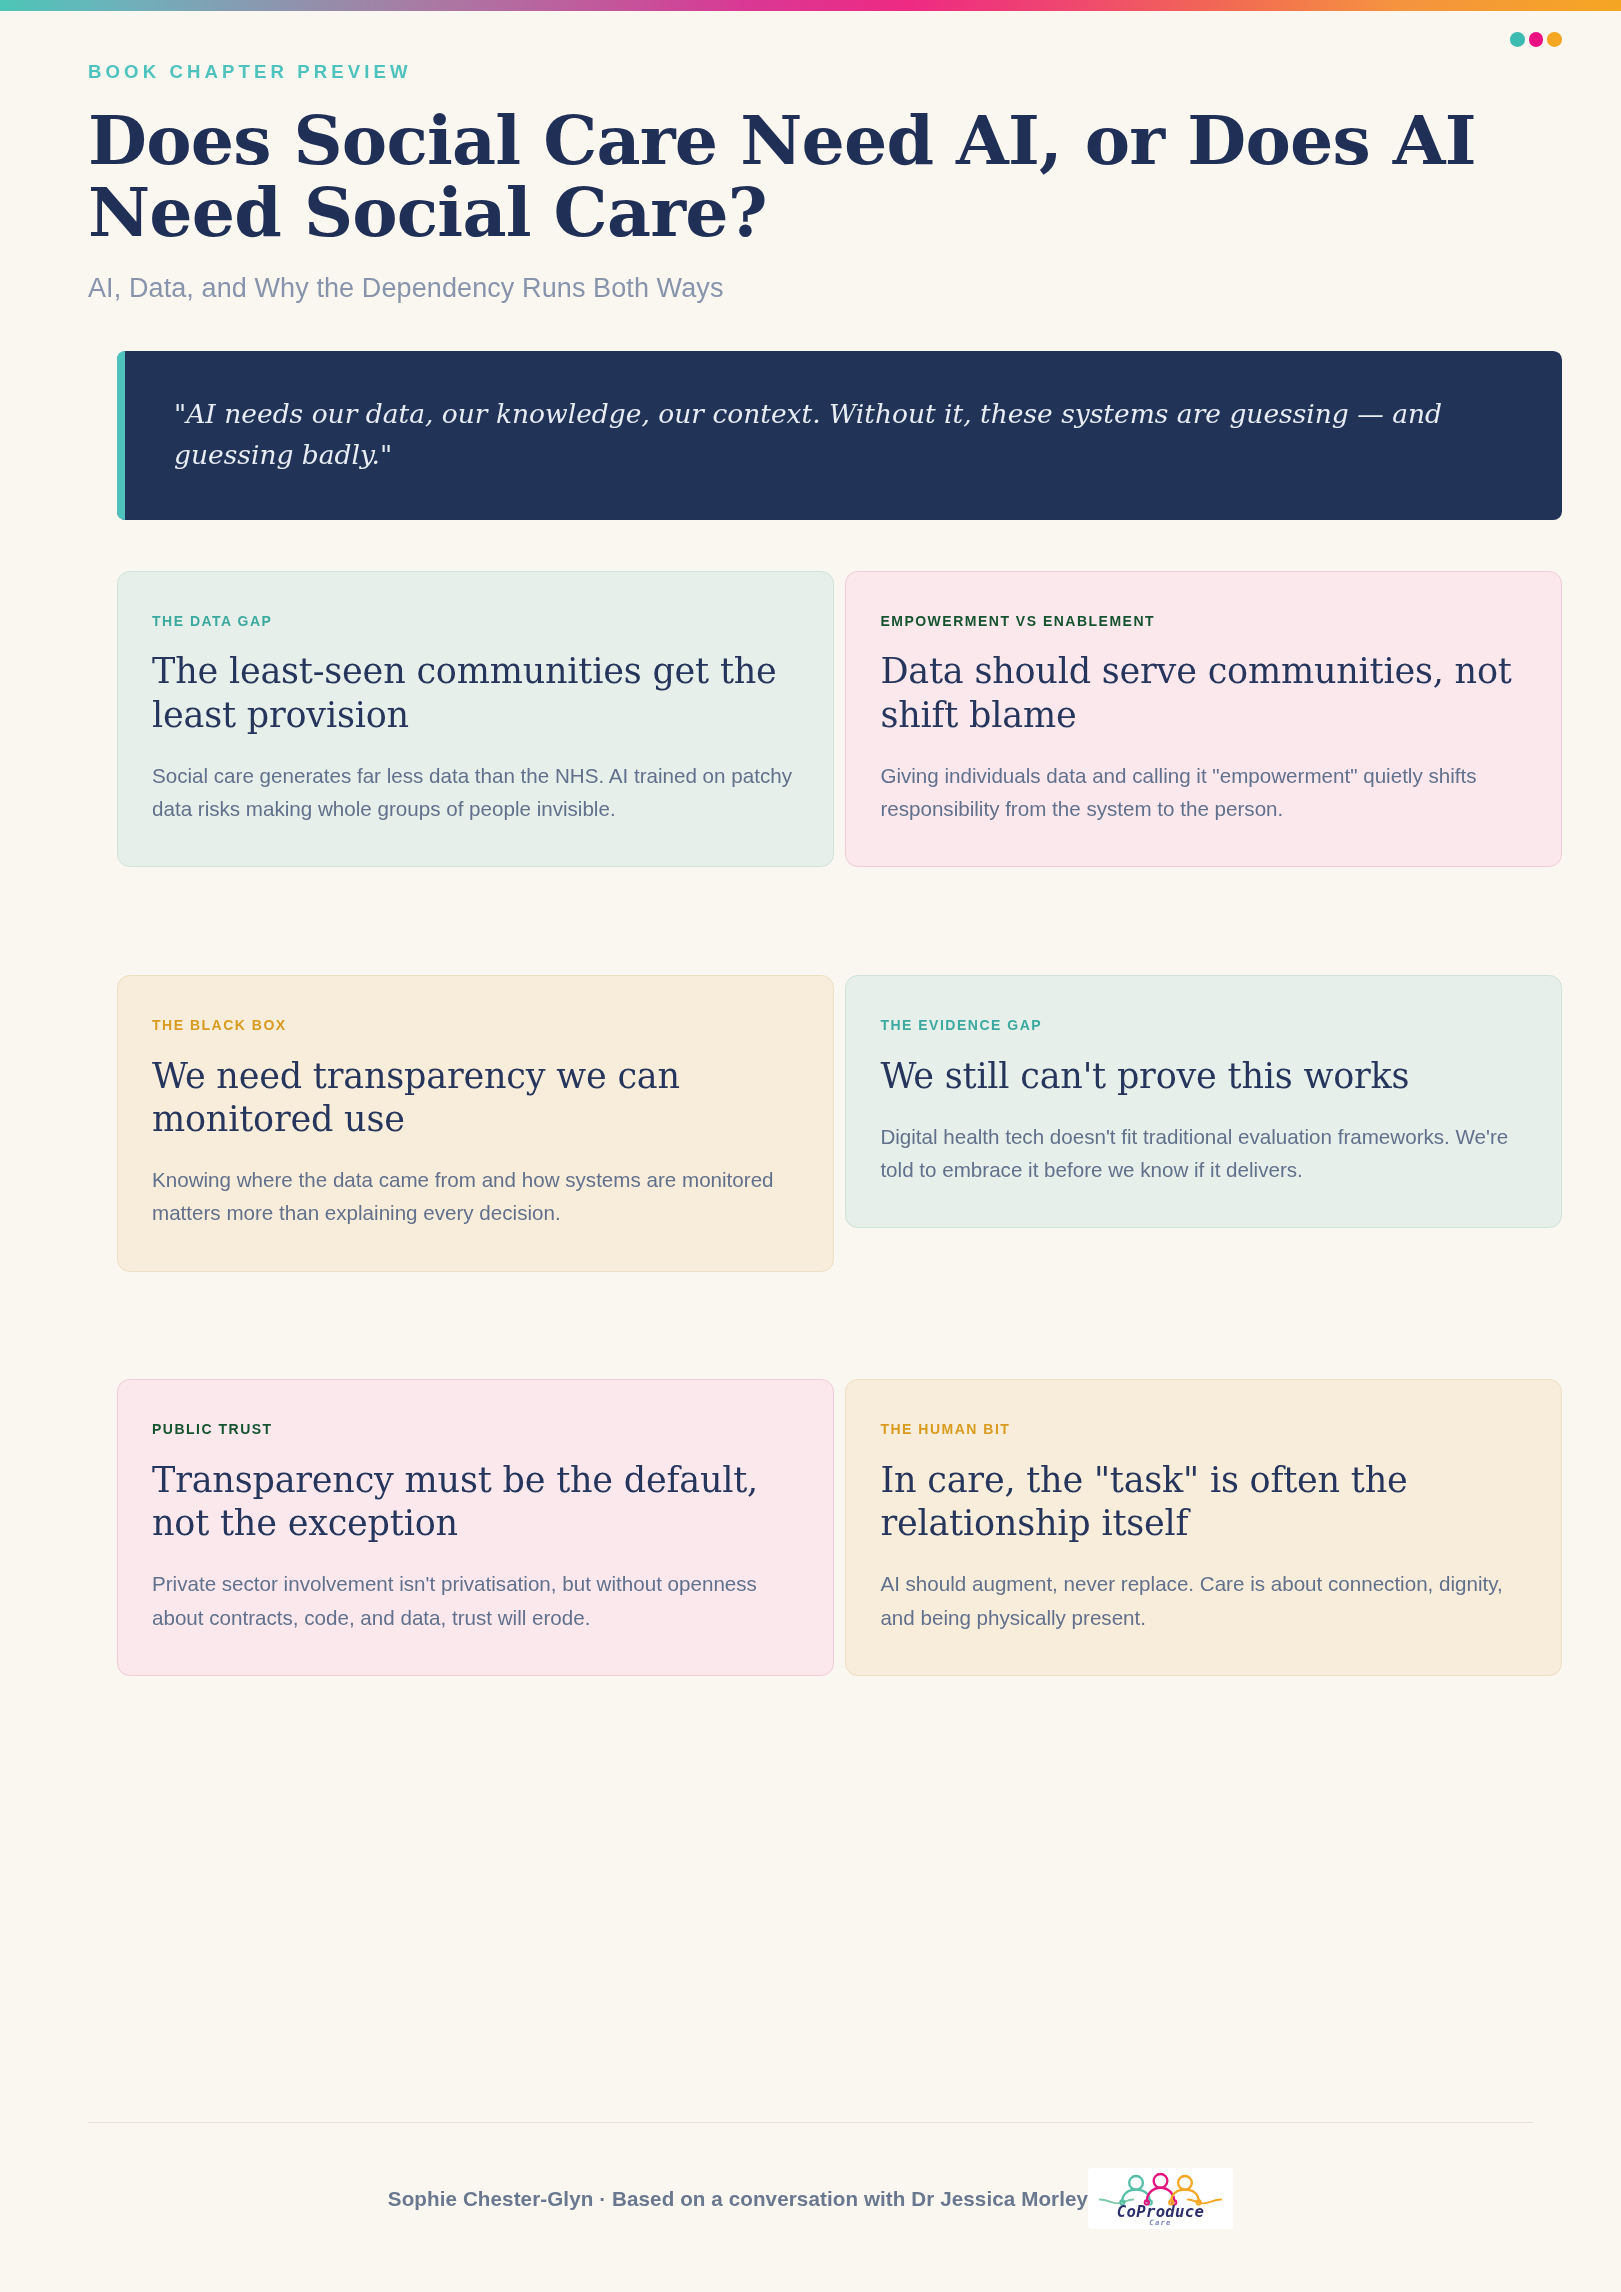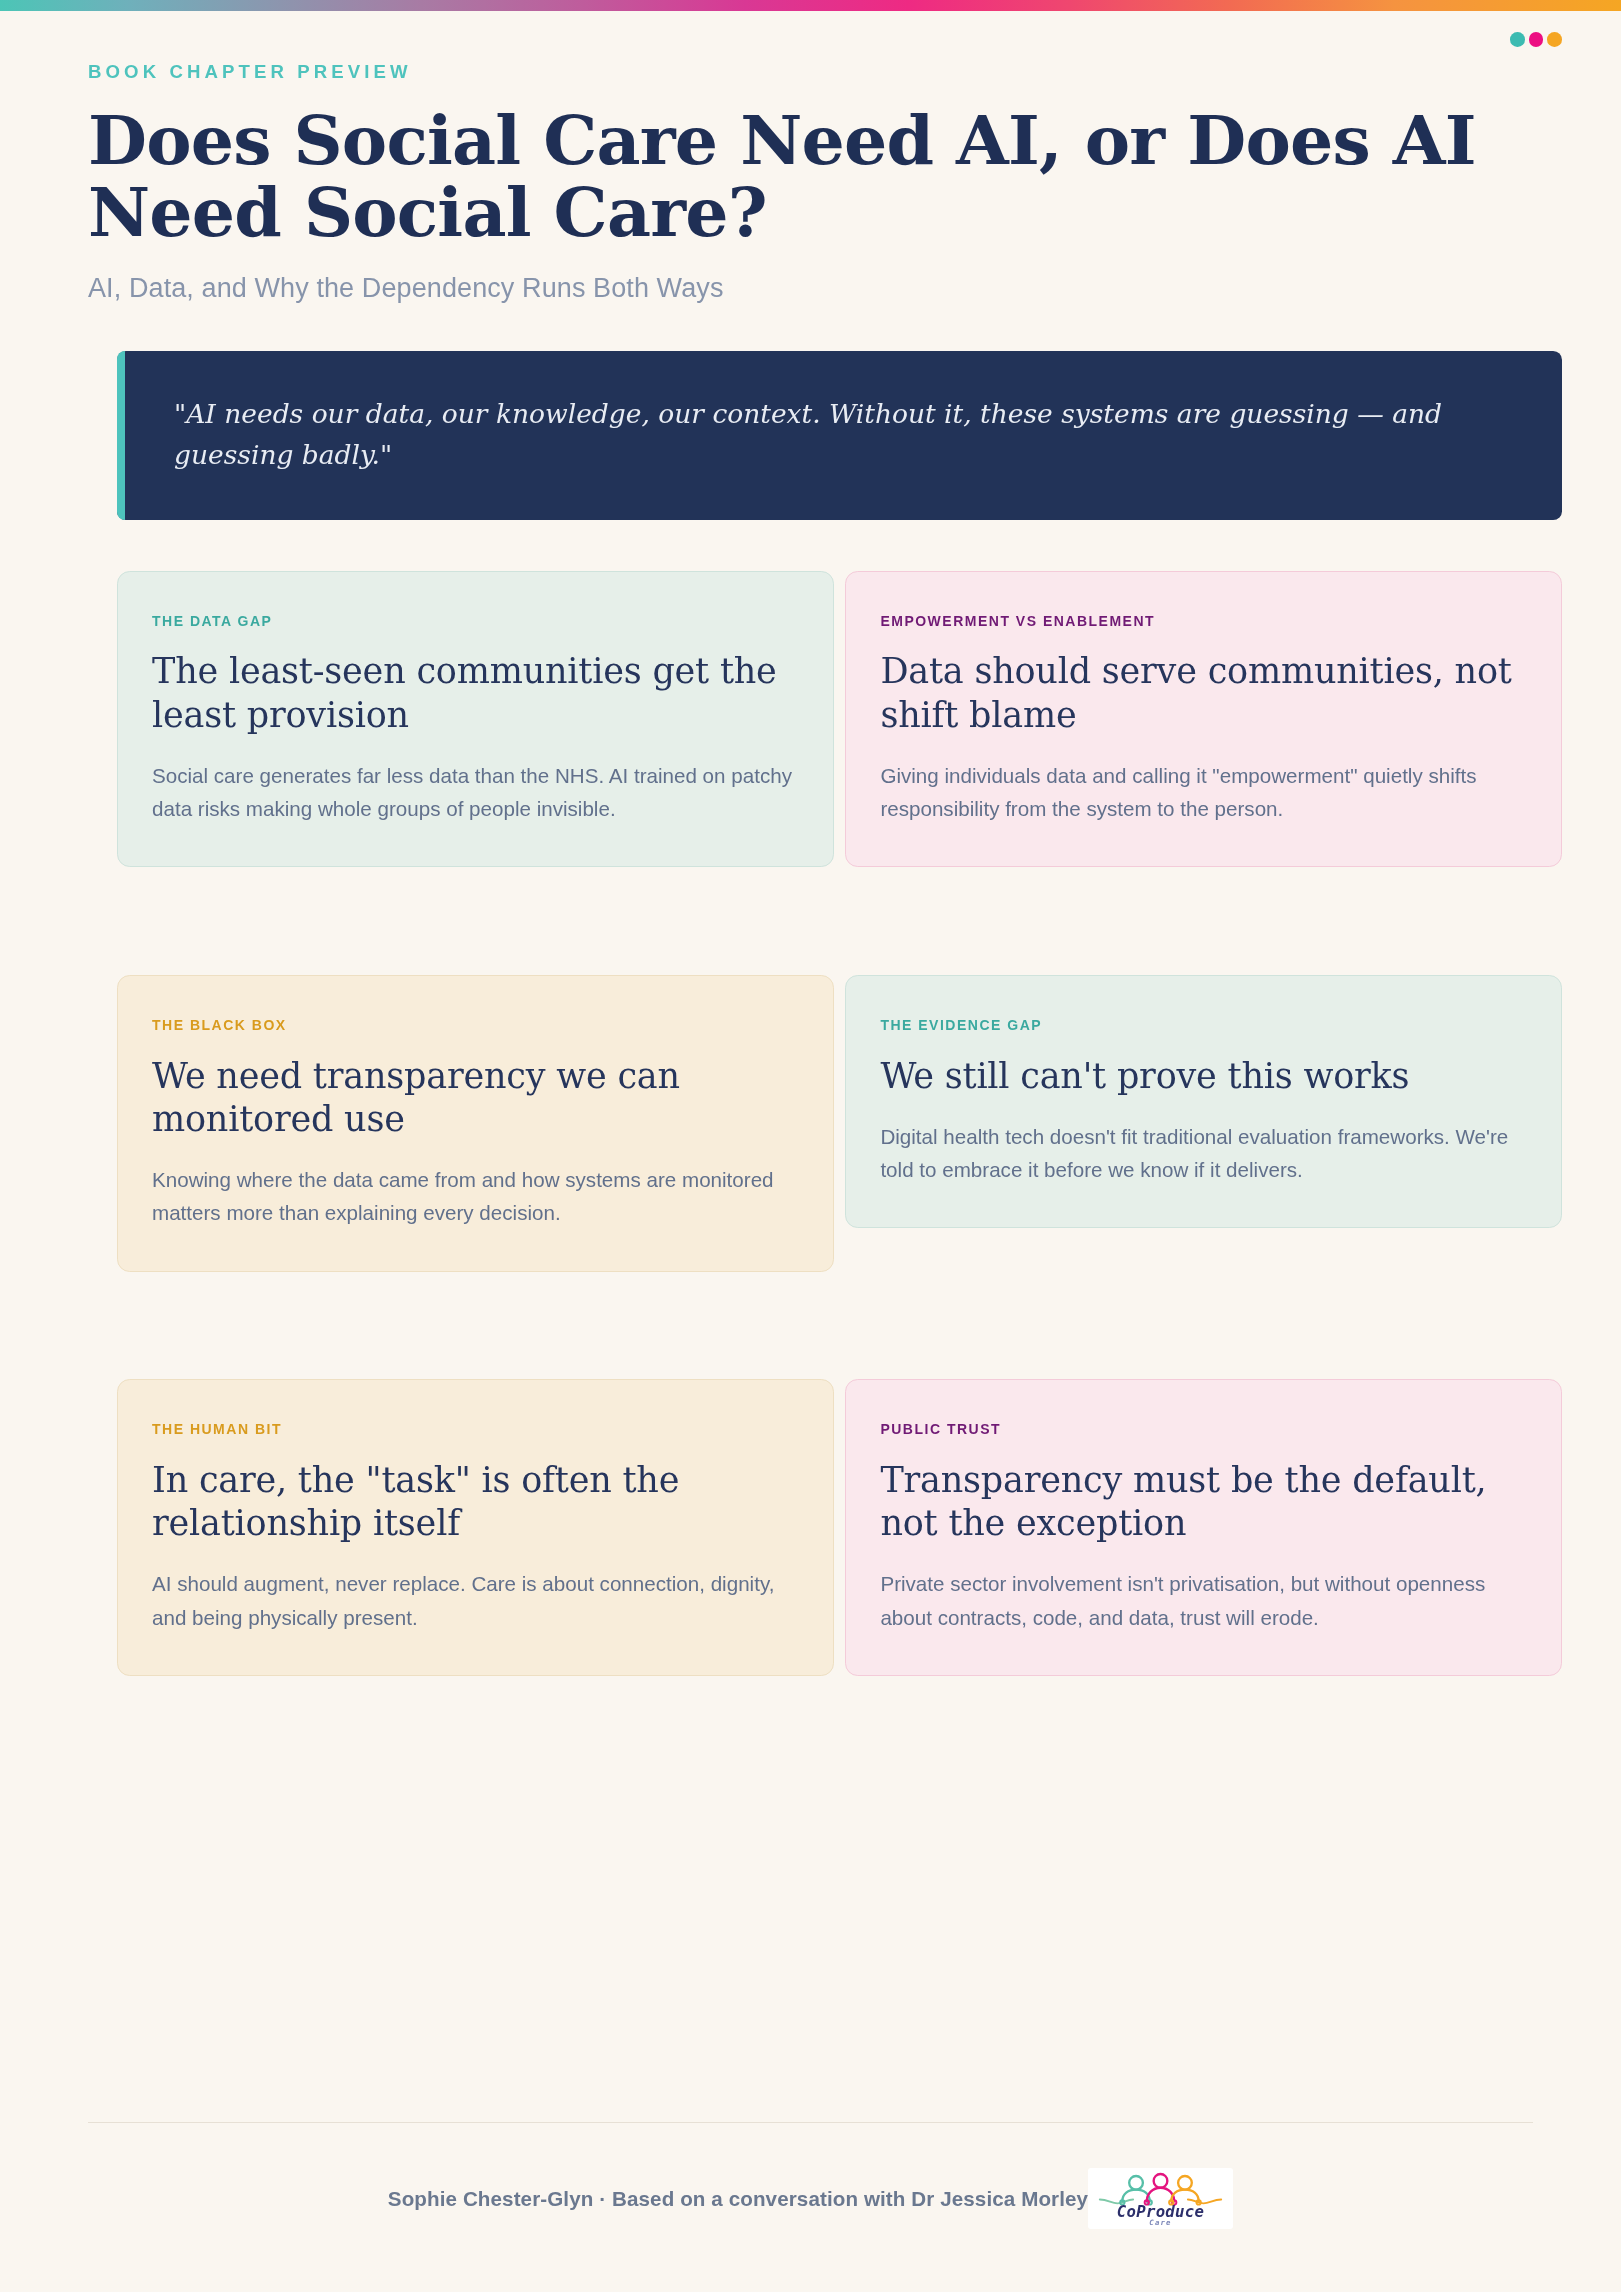--- a/index.html
+++ b/index.html
@@ -161,21 +161,21 @@
     font-size: 20.6px;
     line-height: 1.62;
     color: #61708c;
   }
 
   
   .theme-mint  { background: #e6efe9; border-color: #cfe3dc; }
   .theme-mint  .card-eyebrow { color: #3aa99f; }
 
   .theme-rose  { background: #fae8ed; border-color: #f4cbd9; }
-  .theme-rose  .card-eyebrow { color: #701a75; }
+  .theme-rose  .card-eyebrow { color: #14532d; }
 
   .theme-cream { background: #f8edda; border-color: #eedfc2; }
   .theme-cream .card-eyebrow { color: #d99b1e; }
 
   
   .row-gap { height: 84px; grid-column: 1 / -1; }
 
   
   .footer {
     position: absolute;
@@ -278,32 +278,32 @@
       </div>
 
       <div class="card theme-mint">
         <div class="card-eyebrow">The Evidence Gap</div>
         <div class="card-title">We still can't prove this works</div>
         <div class="card-body">Digital health tech doesn't fit traditional evaluation frameworks. We're told to embrace it before we know if it delivers.</div>
       </div>
 
       <div class="row-gap"></div>
 
+      <div class="card theme-rose">
+        <div class="card-eyebrow">Public Trust</div>
+        <div class="card-title">Transparency must be the default, not the exception</div>
+        <div class="card-body">Private sector involvement isn't privatisation, but without openness about contracts, code, and data, trust will erode.</div>
+      </div>
+
       <div class="card theme-cream">
         <div class="card-eyebrow">The Human Bit</div>
         <div class="card-title">In care, the "task" is often the relationship itself</div>
         <div class="card-body">AI should augment, never replace. Care is about connection, dignity, and being physically present.</div>
       </div>
 
-      <div class="card theme-rose">
-        <div class="card-eyebrow">Public Trust</div>
-        <div class="card-title">Transparency must be the default, not the exception</div>
-        <div class="card-body">Private sector involvement isn't privatisation, but without openness about contracts, code, and data, trust will erode.</div>
-      </div>
-
     </div>
   </div>
 
   <div class="footer">
     <div class="footer-rule"></div>
     <div class="footer-inner">
       <div class="footer-credit">Sophie Chester-Glyn · Based on a conversation with Dr Jessica Morley</div>
 
       <div class="logo-card">
         <svg class="logo-svg" width="137" height="57" viewBox="0 0 140 58">

